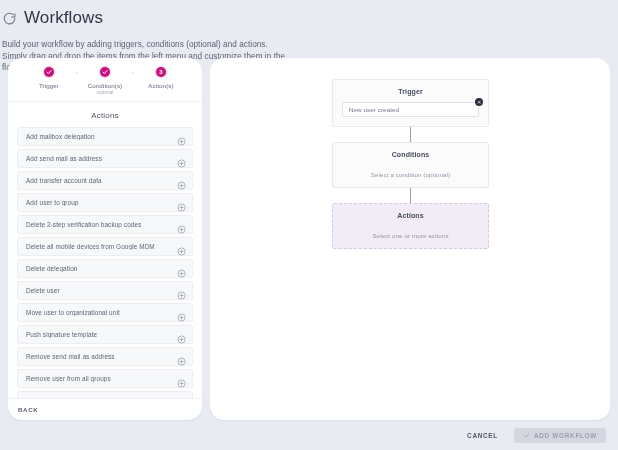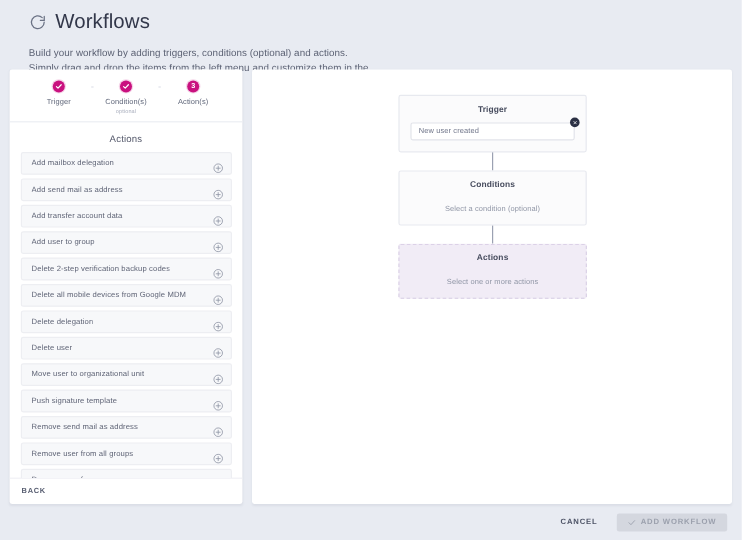--- a/index.html
+++ b/index.html
@@ -19,21 +19,21 @@
 
   #app {
     position: relative;
     width: 618px;
     height: 450px;
     background: #e8ebf2;
   }
 
   
   .page-header {
-    padding: 6px 12px 0 24px;
+    padding: 6px 12px 0 2px;
   }
   .title-row {
     display: flex;
     align-items: center;
     gap: 7px;
     height: 24px;
   }
   .title-icon {
     width: 15px;
     height: 15px;
@@ -64,21 +64,21 @@
     top: 58px;
     width: 618px;
     height: 362px;
     display: flex;
     gap: 8px;
     padding: 0 8px;
   }
 
   .panel {
     background: #ffffff;
-    border-radius: 2px;
+    border-radius: 14px;
     box-shadow: 0 1px 2px rgba(44,52,78,.07);
   }
 
   .left-panel {
     width: 194px;
     flex: none;
     display: flex;
     flex-direction: column;
     overflow: hidden;
   }

